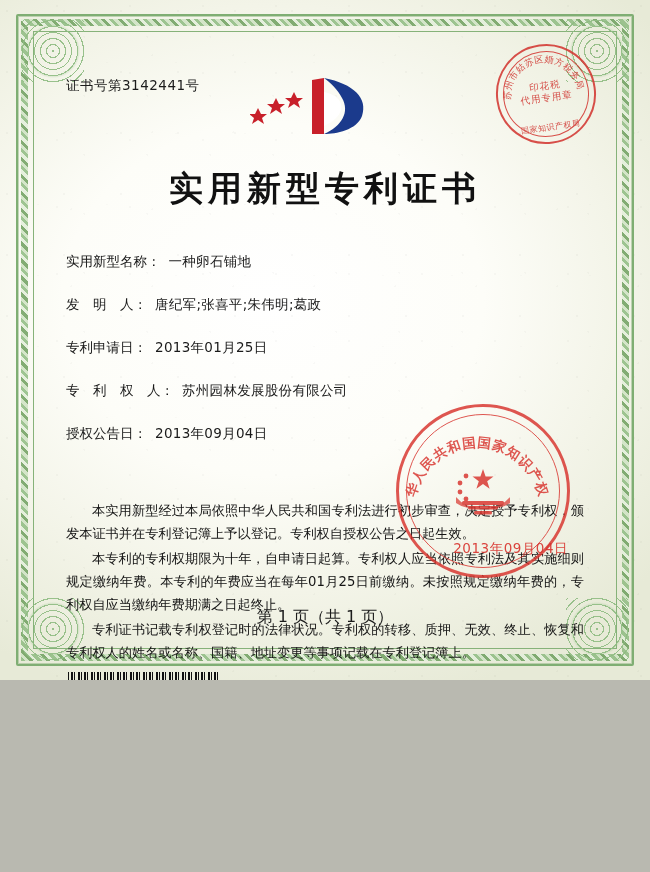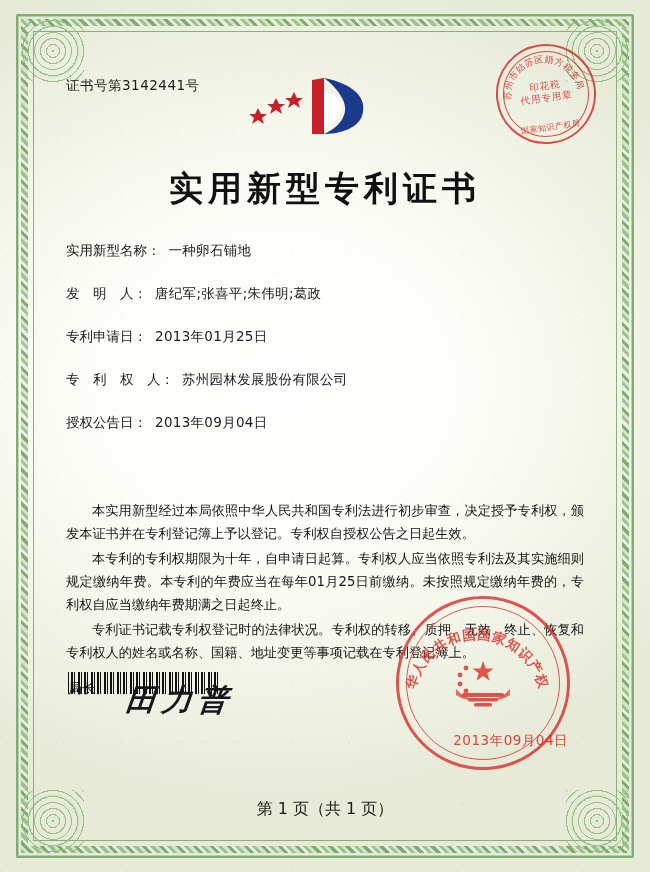--- a/index.html
+++ b/index.html
@@ -6,21 +6,21 @@
     margin: 0;
     padding: 0;
     background: #b9b9b0;
   }
   body {
     font-family: "Liberation Serif", serif;
   }
   .page {
     position: relative;
     width: 650px;
-    height: 872px;
+    height: 680px;
     overflow: hidden;
     background:
       radial-gradient(ellipse 500px 420px at 42% 44%, #ffffff 0%, #fdfdf8 42%, #f3f4e8 70%, #e7ead7 100%),
       linear-gradient(140deg, #eef0e2 0%, #f7f8ef 30%, #fbfbf4 55%, #eceedd 100%);
   }
   
   .page:before {
     content: "";
     position: absolute;
     inset: 0;
@@ -155,20 +155,21 @@
     right: 18px;
     top: 198px;
   }
   .field-row {
     display: flex;
     align-items: baseline;
     margin-bottom: 25px;
     font-size: 13.5px;
     color: #1a1a1a;
     font-family: "DejaVu Sans", sans-serif;
+    margin-top: 11px;
   }
   .field-label {
     white-space: pre;
     flex: 0 0 auto;
   }
   .field-value {
     margin-left: 8px;
     letter-spacing: .3px;
   }
 

